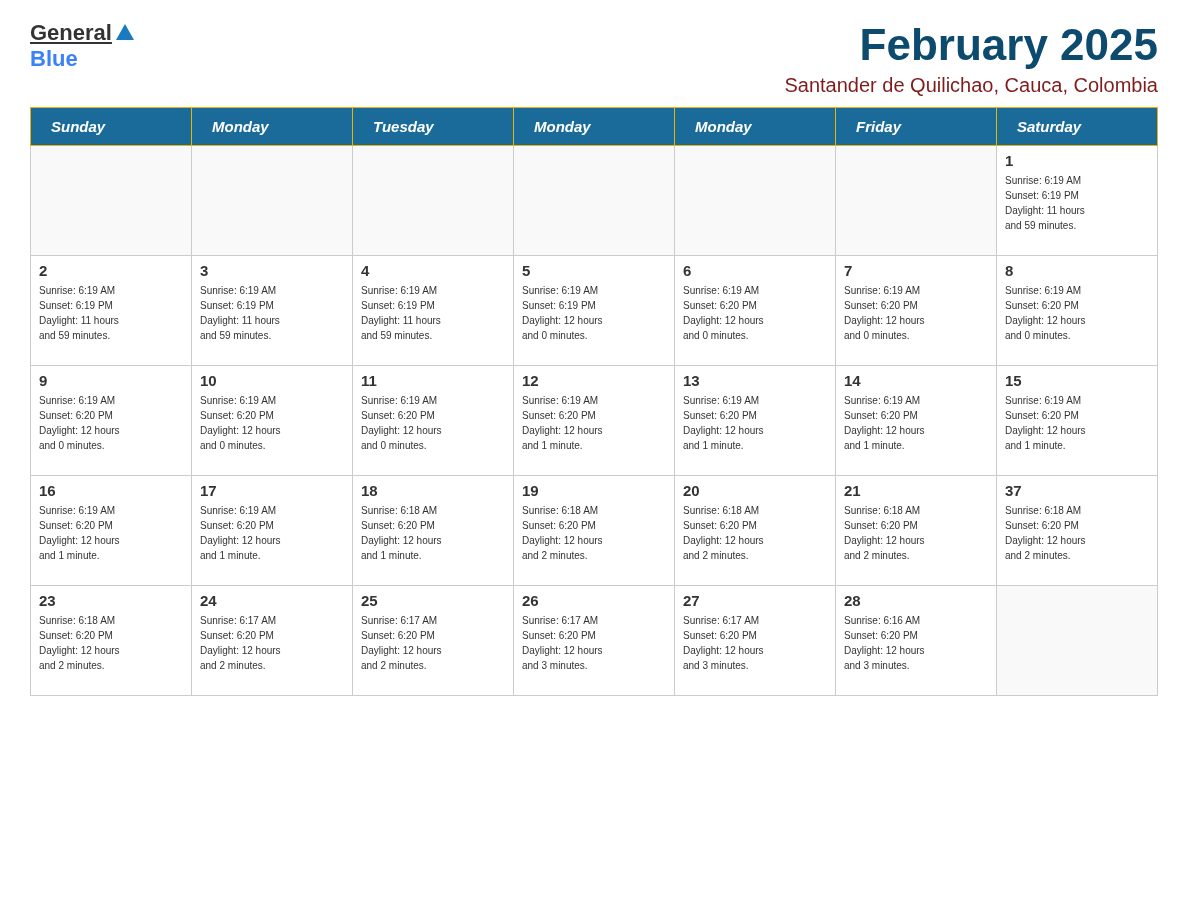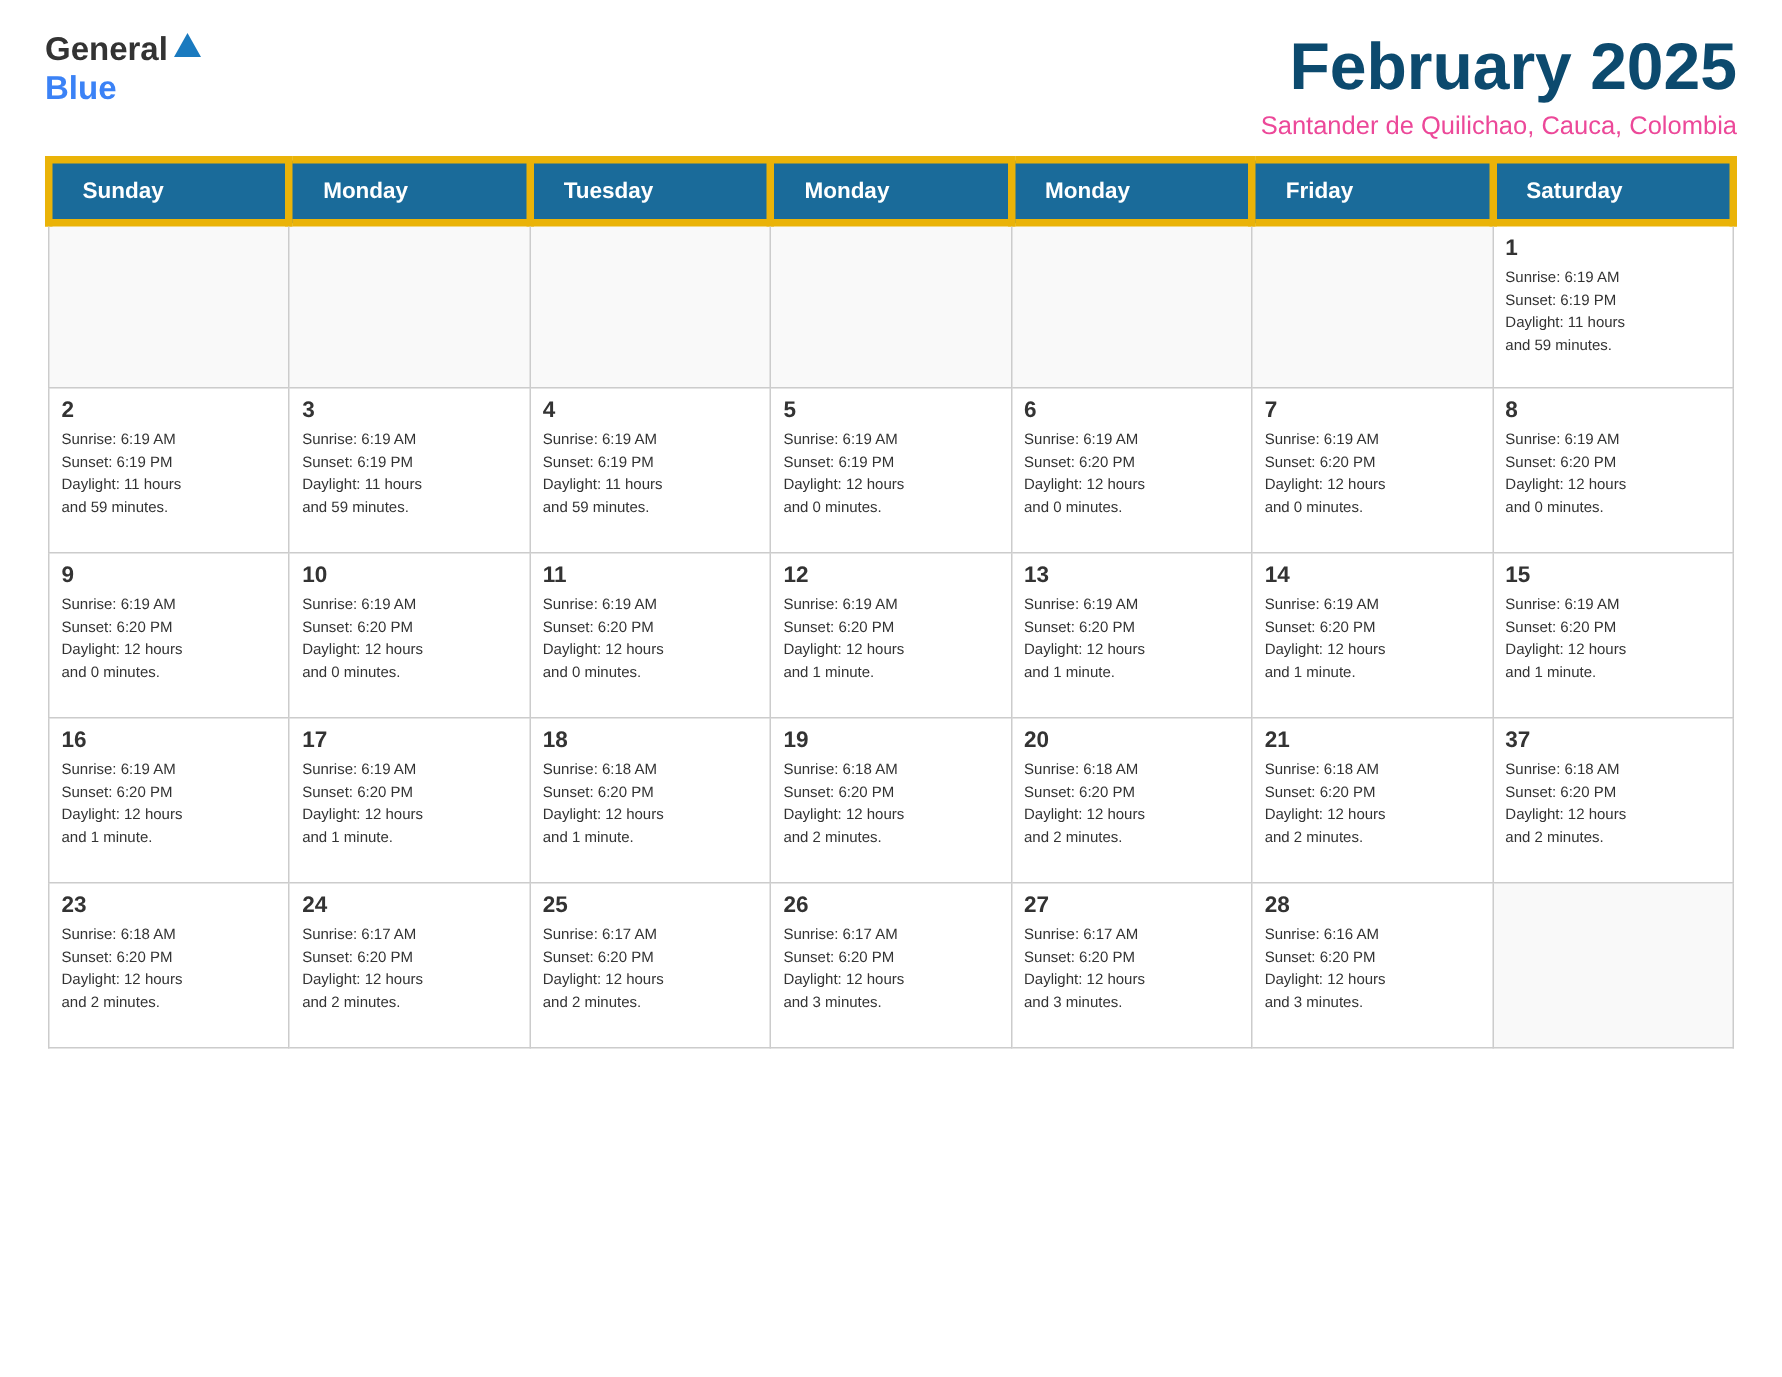--- a/index.html
+++ b/index.html
@@ -29,39 +29,40 @@
     }
     .title-section {
       text-align: right;
     }
     .title-section h1 {
       font-size: 44px;
       font-weight: bold;
       color: #0c4a6e;
     }
     .title-section h2 {
-      font-size: 17px;
+      font-size: 20px;
       font-weight: normal;
-      color: #ec4899;
+      color: #7f1d1d;
       margin-top: 4px;
       margin-left: 19px;
     }
     .calendar {
       width: 100%;
       border-collapse: collapse;
       margin-top: 10px;
     }
     .calendar th {
       background-color: #1a6b9a;
       color: #fff;
       font-size: 15px;
       font-weight: bold;
       padding: 10px 20px;
       text-align: left;
-      border: 5px solid #eab308;
+      border: 1px solid #eab308;
+      font-style: italic;
     }
     .calendar td {
       border: 1px solid #ccc;
       vertical-align: top;
       padding: 6px 8px;
       width: calc(100% / 7);
       font-size: 12.5px;
       color: #333;
       min-height: 110px;
       height: 110px;
@@ -80,21 +81,22 @@
     .empty-cell {
       background: #f9f9f9;
     }
     .logo-wrapper {
       display: flex;
       flex-direction: column;
       align-items: flex-start;
     }
     .logo-row {
       display: flex;
-      align-items: flex-start;
+      align-items: center;
+      text-decoration: underline;
     }
     .logo-svg {
       margin-left: 2px;
     }
   </style>
 </head>
 <body>
 
 <div class="header">
   <div class="logo-wrapper">

